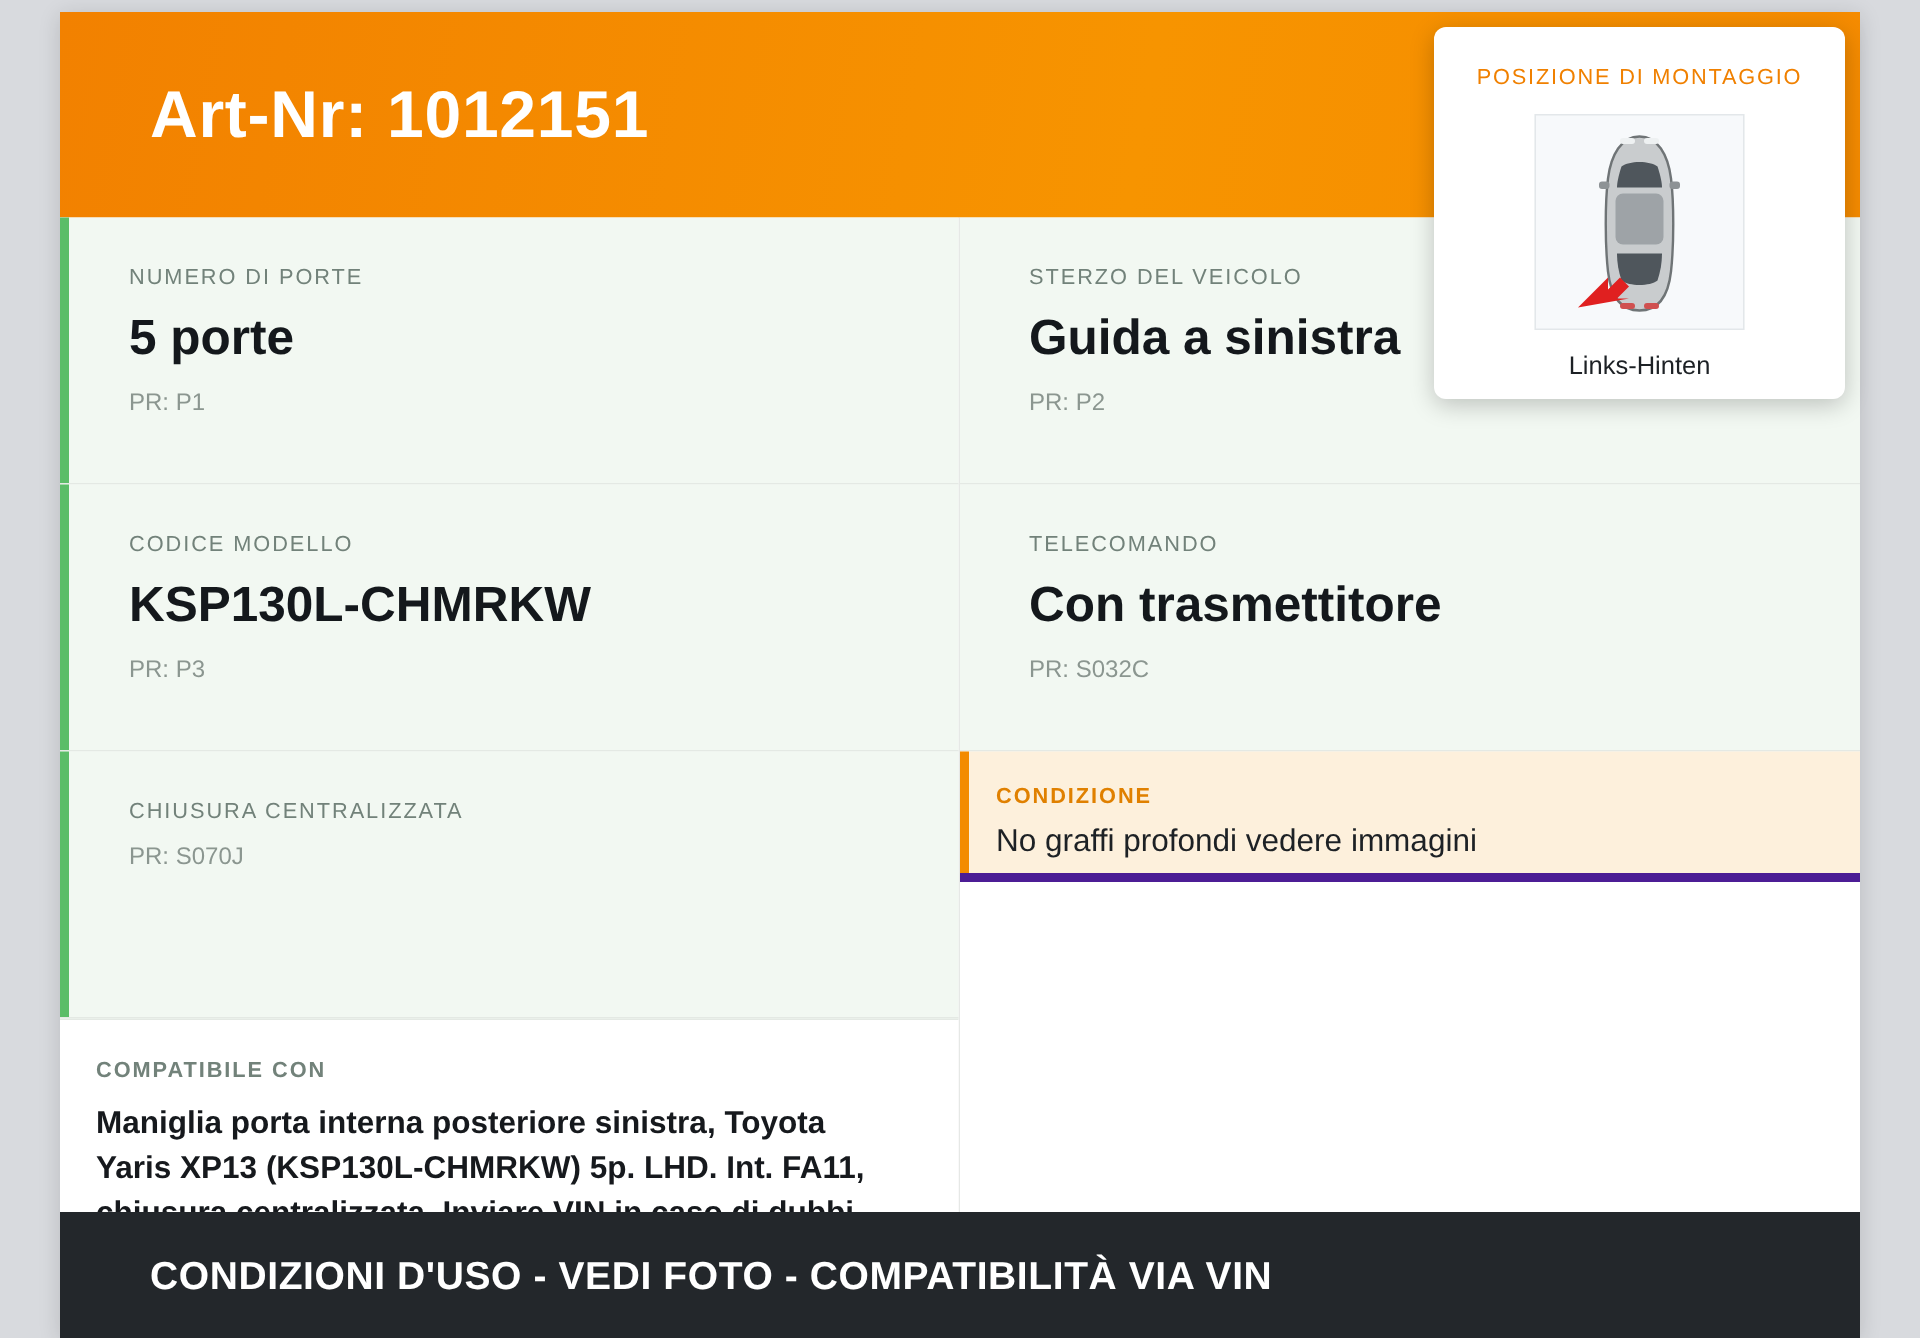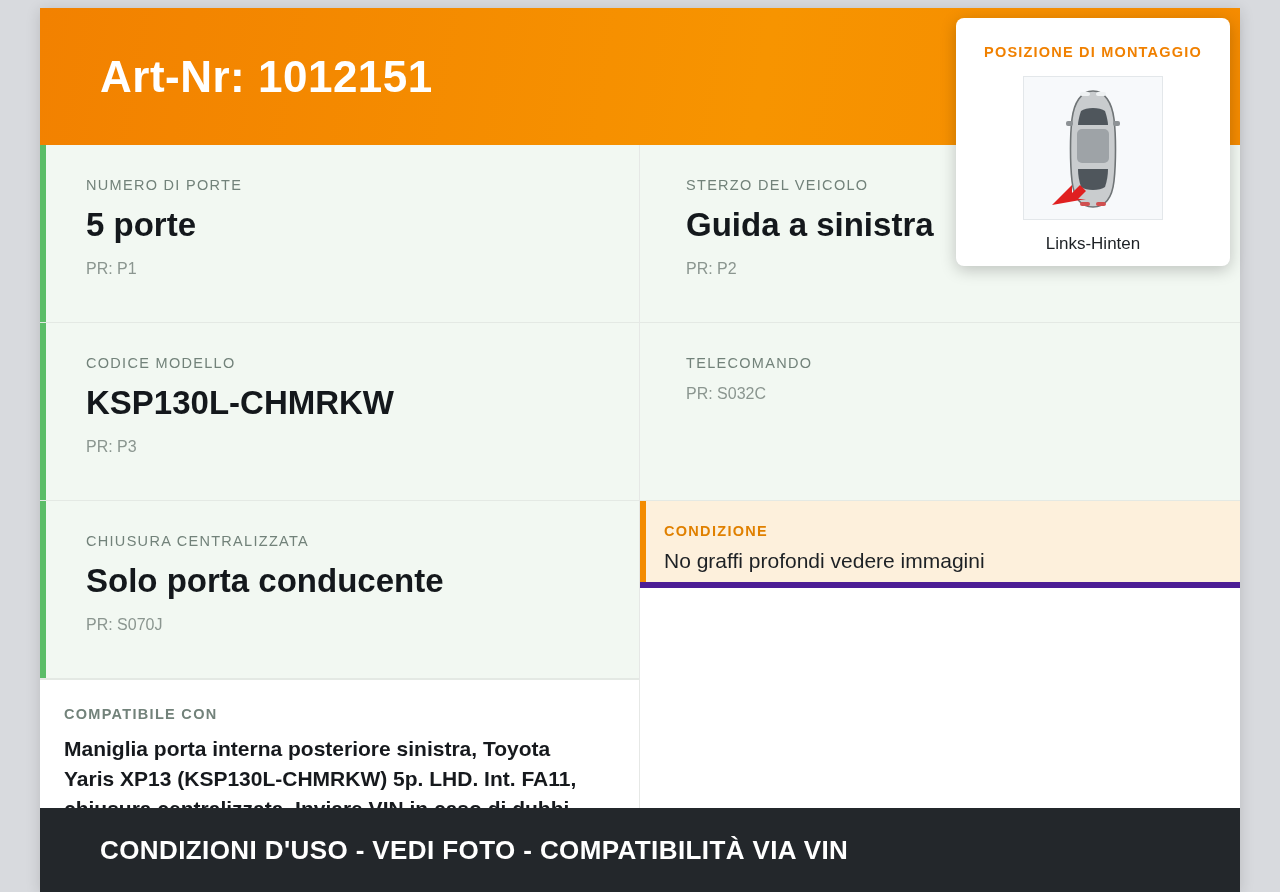--- a/index.html
+++ b/index.html
@@ -208,21 +208,21 @@
     background: #ffffff;
     border-radius: 8px;
     box-shadow: 0 4px 16px rgba(0,0,0,0.22);
     text-align: center;
     box-sizing: border-box;
     padding-top: 26px;
     z-index: 10;
   }
   .pos-card .pos-title {
     font-size: 14.5px;
-    font-weight: bold;
+    font-weight: normal;
     letter-spacing: 1.2px;
     color: #f08000;
     text-transform: uppercase;
   }
   .pos-thumb {
     position: relative;
     width: 138px;
     height: 142px;
     margin: 16px auto 0 auto;
     background: #f7f9fb;
@@ -255,40 +255,40 @@
         </div>
 
         <div class="spec h2 accent-left">
           <div class="label">CODICE MODELLO</div>
           <div class="value">KSP130L-CHMRKW</div>
           <div class="pr">PR: P3</div>
         </div>
 
         <div class="spec h3 accent-left">
           <div class="label">CHIUSURA CENTRALIZZATA</div>
-          <div class="value">Solo porta conducente</div>
           <div class="pr">PR: S070J</div>
         </div>
 
         <div class="compat">
           <div class="label">COMPATIBILE CON</div>
           <div class="text">Maniglia porta interna posteriore sinistra, Toyota Yaris XP13 (KSP130L-CHMRKW) 5p. LHD. Int. FA11, chiusura centralizzata. Inviare VIN in caso di dubbi.</div>
         </div>
       </div>
 
       <div class="col">
 
         <div class="spec h1">
           <div class="label">STERZO DEL VEICOLO</div>
           <div class="value">Guida a sinistra</div>
           <div class="pr">PR: P2</div>
         </div>
 
         <div class="spec h2">
           <div class="label">TELECOMANDO</div>
+          <div class="value">Con trasmettitore</div>
           <div class="pr">PR: S032C</div>
         </div>
 
         <div class="condition">
           <div class="label">CONDIZIONE</div>
           <div class="value">No graffi profondi vedere immagini</div>
         </div>
 
         <div class="blank-fill"></div>
       </div>

